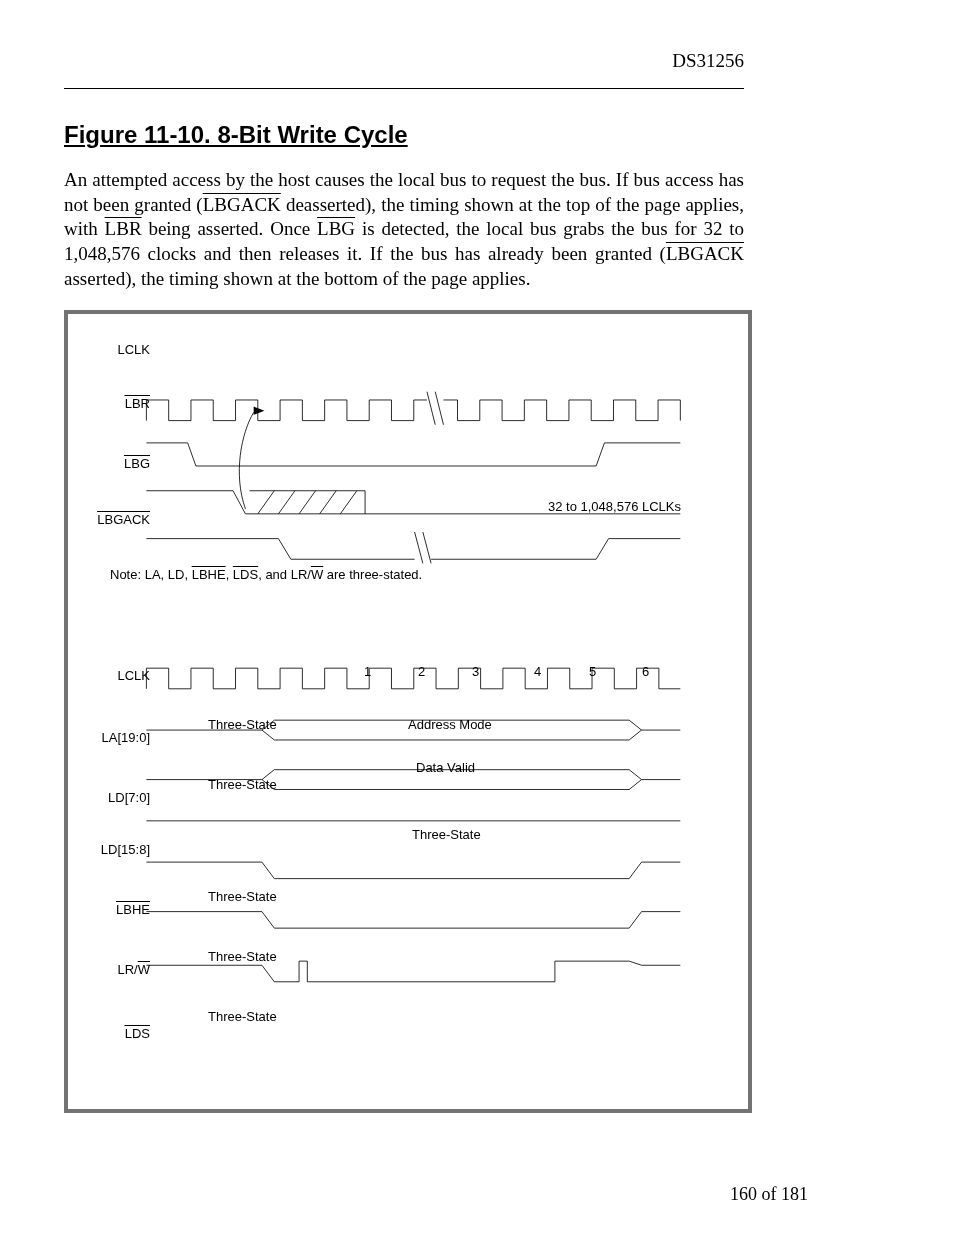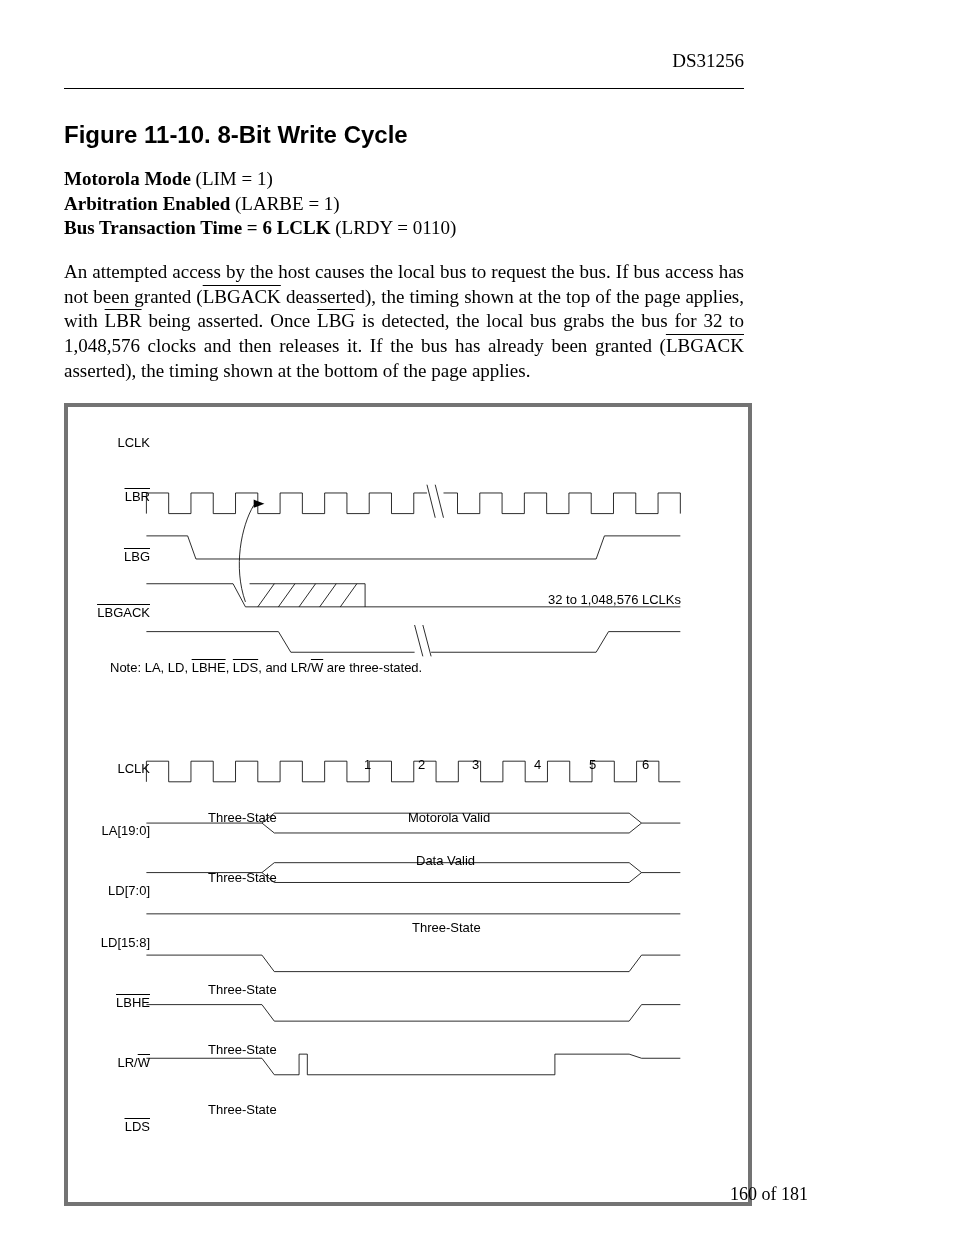--- a/index.html
+++ b/index.html
@@ -24,20 +24,21 @@
   .doc-id {
     text-align: right;
     font-size: 19px;
     margin-bottom: 2px;
   }
   h2.figure-title {
     font-family: Arial, Helvetica, sans-serif;
     font-weight: bold;
     font-size: 24px;
     margin: 32px 0 18px 0;
+    text-decoration: underline;
   }
   .mode-block {
     font-size: 19px;
     line-height: 1.3;
     margin-bottom: 14px;
   }
   .mode-block .b { font-weight: bold; }
   .body-text {
     font-size: 19px;
     line-height: 1.3;
@@ -87,25 +88,20 @@
 </head>
 <body>
 
 <div class="page">
 
   <div class="doc-id">DS31256</div>
   <div class="header-line"></div>
 
   <h2 class="figure-title">Figure 11-10. 8-Bit Write Cycle</h2>
 
-  <div class="mode-block">
-    <div><span class="b">Motorola Mode</span><span> (LIM = 1)</span></div>
-    <div><span class="b">Arbitration Enabled</span><span> (LARBE = 1)</span></div>
-    <div><span class="b">Bus Transaction Time = 6 LCLK</span><span> (LRDY = 0110)</span></div>
-  </div>
 
   <p class="body-text">
     <span>An attempted access by the host causes the local bus to request the bus. If bus access has not been granted (</span><span class="ov">LBGACK</span><span> deasserted), the timing shown at the top of the page applies, with </span><span class="ov">LBR</span><span> being asserted. Once </span><span class="ov">LBG</span><span> is detected, the local bus grabs the bus for 32 to 1,048,576 clocks and then releases it. If the bus has already been granted (</span><span class="ov">LBGACK</span><span> asserted), the timing shown at the bottom of the page applies.</span>
   </p>
 
   <div class="diagram-box">
 
     <div class="sig-label" style="top:28px; left:12px;">LCLK</div>
     <div class="sig-label ov" style="top:82px; left:12px;"><span>LBR</span></div>
     <div class="sig-label ov" style="top:142px; left:12px;"><span>LBG</span></div>
@@ -119,21 +115,21 @@
 
     <div class="sig-label" style="top:354px; left:12px;">LCLK</div>
     <div class="sig-label" style="top:416px; left:12px;">LA[19:0]</div>
     <div class="sig-label" style="top:476px; left:12px;">LD[7:0]</div>
     <div class="sig-label" style="top:528px; left:12px;">LD[15:8]</div>
     <div class="sig-label ov" style="top:588px; left:12px;"><span>LBHE</span></div>
     <div class="sig-label" style="top:648px; left:12px;"><span>LR/</span><span class="ov">W</span></div>
     <div class="sig-label ov" style="top:712px; left:12px;"><span>LDS</span></div>
 
     <div class="anno" style="top:403px; left:140px;">Three-State</div>
-    <div class="anno" style="top:403px; left:340px;">Motorola Valid</div>
+    <div class="anno" style="top:403px; left:340px;">Address Mode</div>
 
     <div class="anno" style="top:463px; left:140px;">Three-State</div>
     <div class="anno" style="top:446px; left:348px;">Data Valid</div>
 
     <div class="anno" style="top:513px; left:344px;">Three-State</div>
 
     <div class="anno" style="top:575px; left:140px;">Three-State</div>
     <div class="anno" style="top:635px; left:140px;">Three-State</div>
     <div class="anno" style="top:695px; left:140px;">Three-State</div>
 

